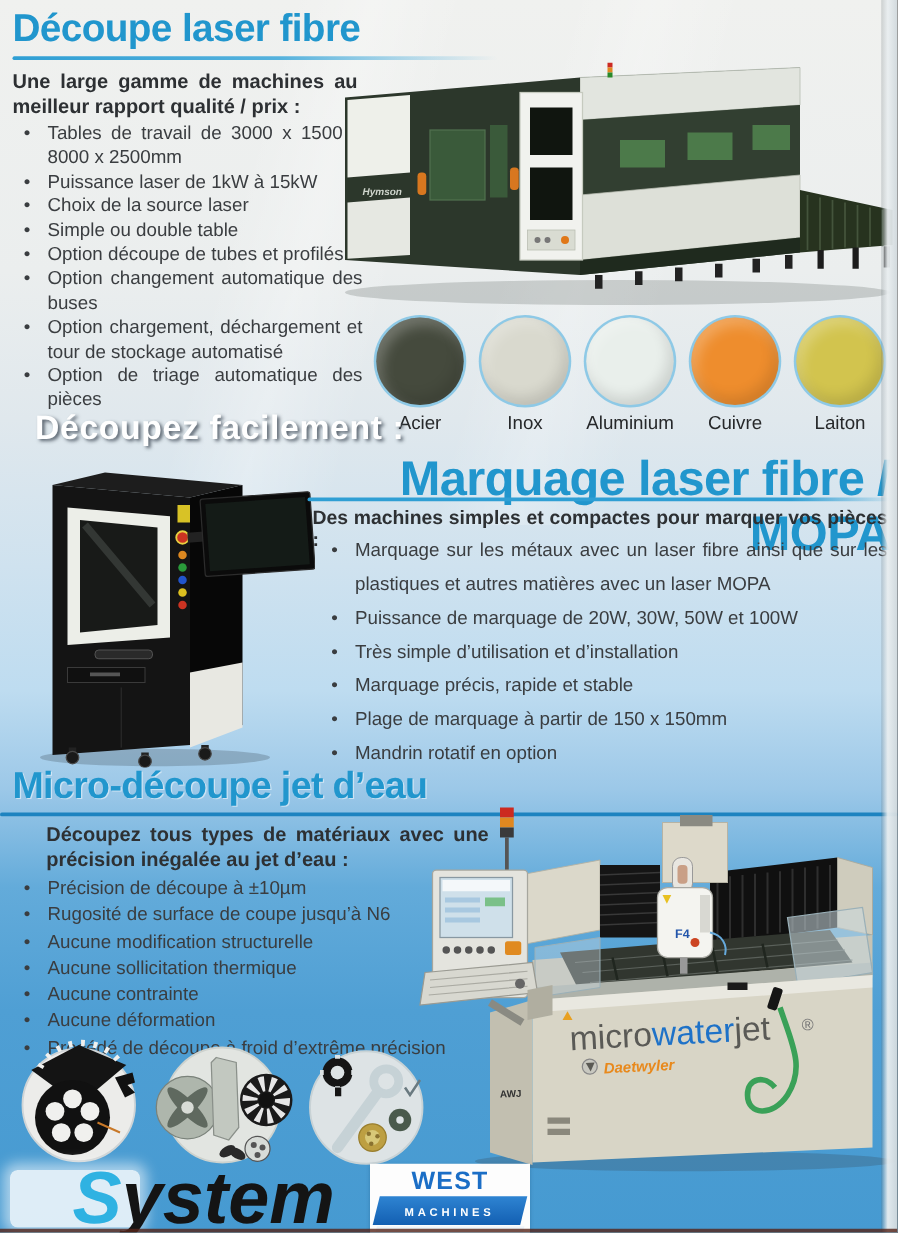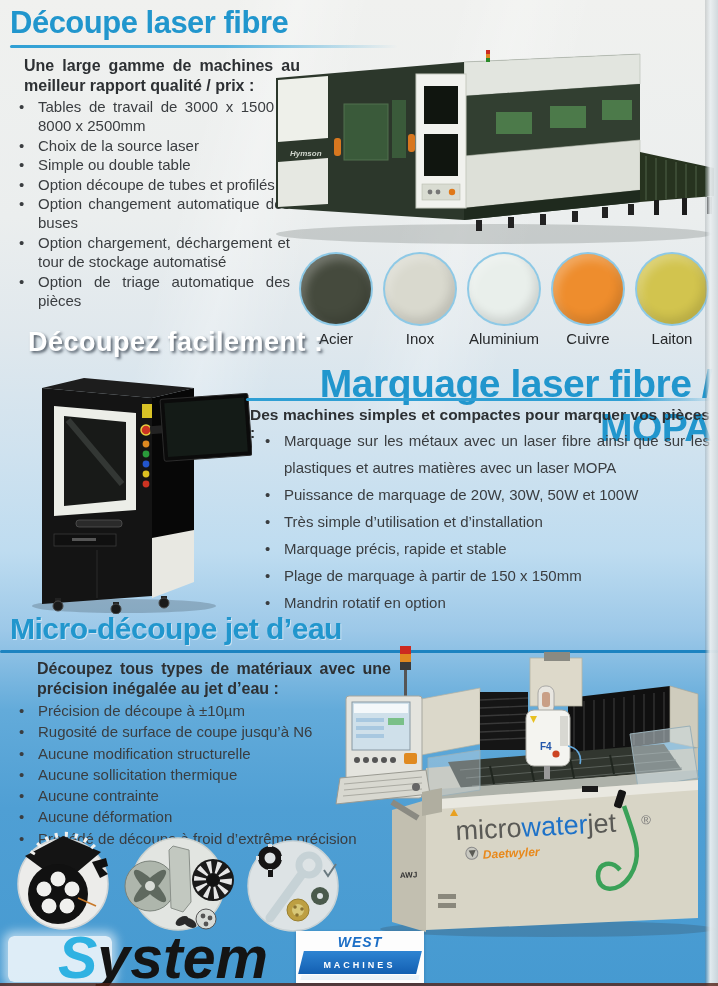--- a/index.html
+++ b/index.html
@@ -31,39 +31,40 @@
   .mat .disc{width:70px;height:70px;border-radius:50%;margin:0 auto;
     box-shadow:0 0 0 2px #8ec9e6, inset -4px -6px 10px rgba(0,0,0,.12), inset 4px 6px 10px rgba(255,255,255,.25);}
   .mat .lbl{margin-top:6px;font-size:15px;color:#26282a;}
 
   .white-patch{background:rgba(255,255,255,.82);border-radius:6px;
     box-shadow:0 0 10px 5px rgba(255,255,255,.55);}
   .system-logo{font-style:italic;font-weight:bold;font-size:59px;color:#141414;letter-spacing:0;}
   .system-logo .s{color:#2fb2e2;}
   .west-card{width:118px;background:#fdfdfd;padding:4px 5px 3px;text-align:center;
     box-shadow:0 1px 3px rgba(0,40,80,.25);}
-  .west-top{color:#1b6ec6;font-weight:bold;font-size:14px;letter-spacing:1px;line-height:1;font-style:italic;}
+  .west-top{color:#1b6ec6;font-weight:bold;font-size:20px;letter-spacing:1px;line-height:1;}
   .west-banner{margin-top:2px;background:linear-gradient(180deg,#2e84d2,#135fb2);
     transform:skewX(-14deg);padding:2.5px 0;}
   .west-banner span{display:inline-block;transform:skewX(14deg);color:#fff;font-weight:bold;
     font-size:9px;letter-spacing:3px;}
   .west-reflect{margin-top:1px;transform:skewX(-14deg) scaleY(-1);opacity:.38;padding:2.5px 0;
     background:linear-gradient(180deg,rgba(46,132,210,.25),rgba(19,95,178,.15));}
 </style>
 </head>
 <body>
 
 <div class="page">
   <div class="sheen"></div>
 
   <div class="abs sec-title" style="left:10px;top:5px;font-size:31px;">Découpe laser fibre</div>
   <div class="rule rule1" style="left:10px;top:45px;width:388px;"></div>
-  <div class="abs intro" style="left:10px;top:56px;width:276px;font-size:16px;line-height:20px;margin-left:14px;">Une large gamme de machines au meilleur rapport qualité / prix :</div>
+  <div class="abs intro" style="left:10px;top:56px;width:276px;font-size:16px;line-height:20px;">Une large gamme de machines au meilleur rapport qualité / prix :</div>
   <div class="abs blist" style="left:12px;top:97px;width:278px;font-size:15px;line-height:19.4px;">
     <div class="b">Tables de travail de 3000 x 1500 à 8000 x 2500mm</div>
+    <div class="b">Puissance laser de 1kW à 15kW</div>
     <div class="b">Choix de la source laser</div>
     <div class="b">Simple ou double table</div>
     <div class="b">Option découpe de tubes et profilés</div>
     <div class="b">Option changement automatique des buses</div>
     <div class="b">Option chargement, déchargement et tour de stockage automatisé</div>
     <div class="b">Option de triage automatique des pièces</div>
   </div>
 
   <svg class="abs" style="left:264px;top:50px;" width="452" height="200" viewBox="0 0 452 200">
     <ellipse cx="230" cy="184" rx="218" ry="10" fill="rgba(90,100,95,.25)"></ellipse>

